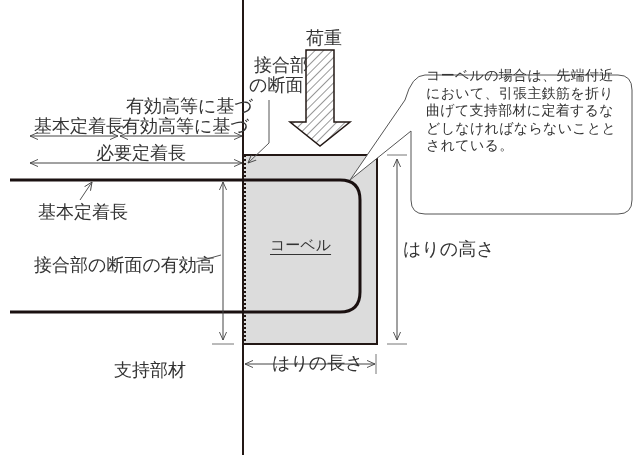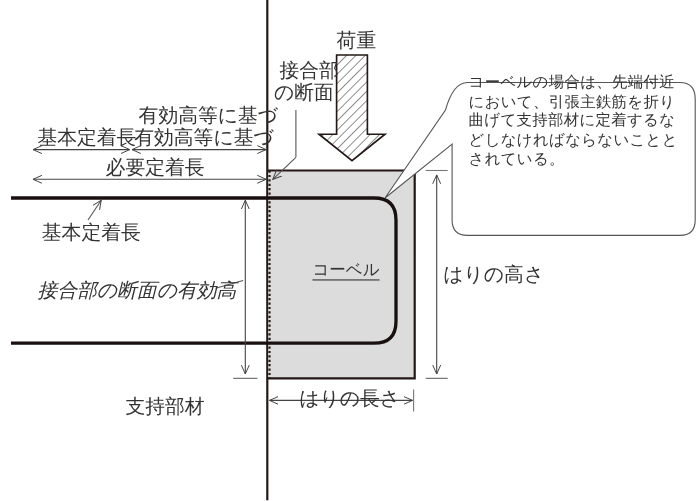--- a/index.html
+++ b/index.html
@@ -68,23 +68,23 @@
 <div class="lbl" style="left:249px; top:77px;">の断面</div>
 
 <div class="lbl" style="left:126px; top:98px;">有効高等に基づ</div>
 <div class="lbl" style="left:122px; top:118px;">有効高等に基づ</div>
 <div class="lbl" style="left:34px; top:118px;">基本定着長</div>
 
 <div class="lbl" style="left:96px; top:145px;">必要定着長</div>
 
 <div class="lbl" style="left:38px; top:204px;">基本定着長</div>
 
-<div class="lbl" style="left:34px; top:257px;font-style:italic;">接合部の断面の有効高</div>
+<div class="lbl" style="left:34px; top:257px;">接合部の断面の有効高</div>
 
-<div class="lbl ul" style="left:270px; top:237px; font-size:15px;margin-left:14px;">コーベル</div>
+<div class="lbl ul" style="left:270px; top:237px; font-size:15px;">コーベル</div>
 
 <div class="lbl" style="left:403px; top:241px;font-family:Liberation Serif, serif;">はりの高さ</div>
 
 <div class="lbl" style="left:114px; top:362px;">支持部材</div>
 
 <div class="lbl" style="left:272px; top:355px;">はりの長さ</div>
 
 <div class="callout-text" style="left:426px; top:67px;">コーベルの場合は、先端付近において、引張主鉄筋を折り曲げて支持部材に定着するなどしなければならないこととされている。</div>
 
 </body></html>

